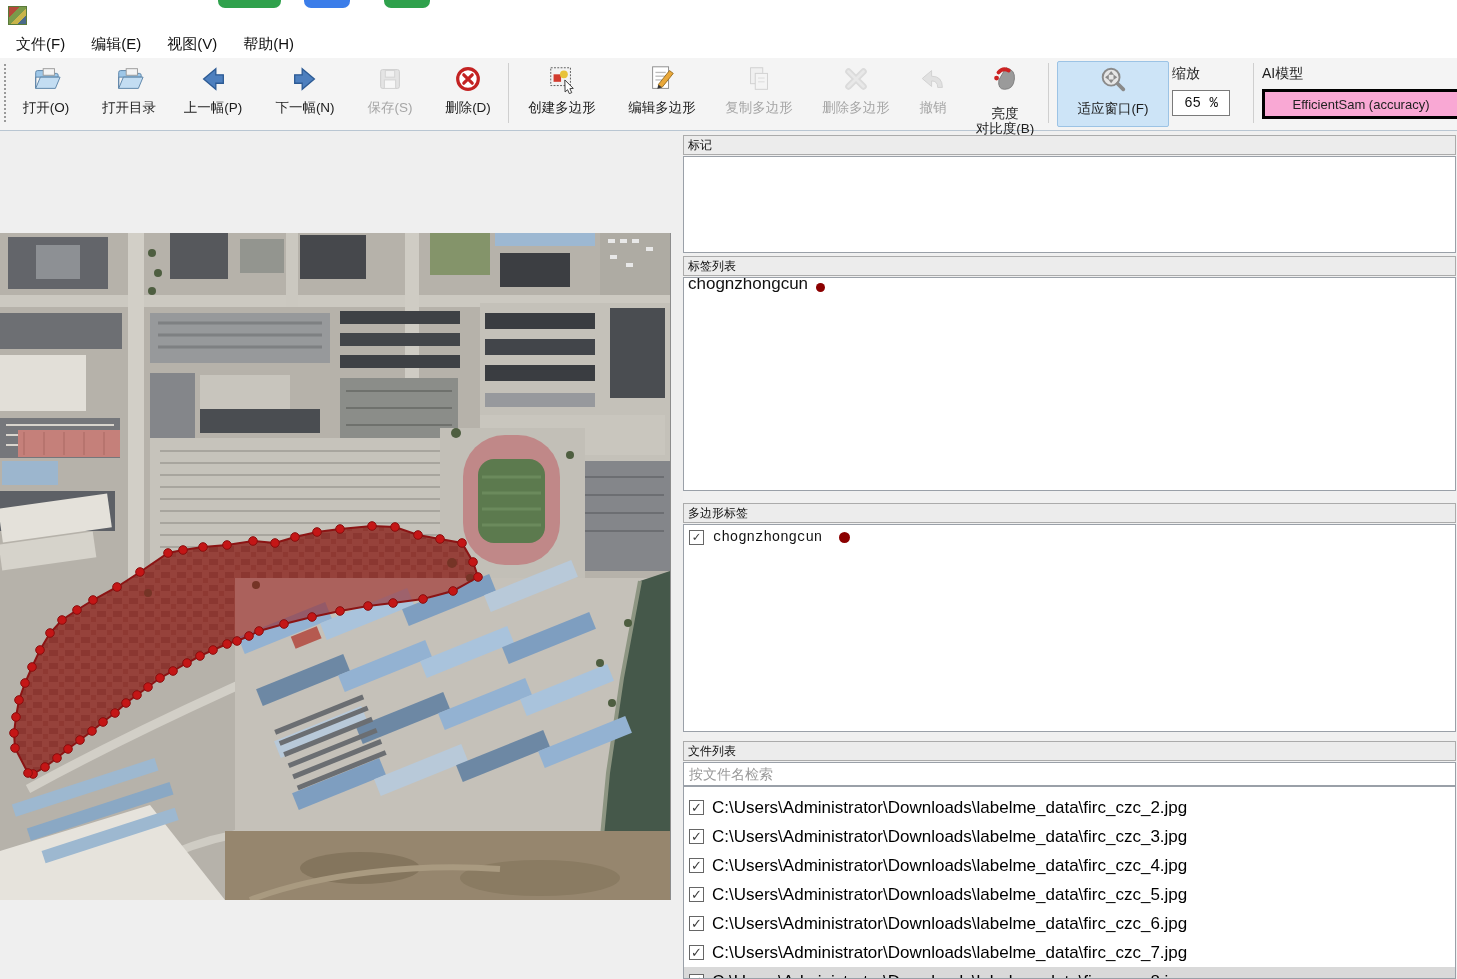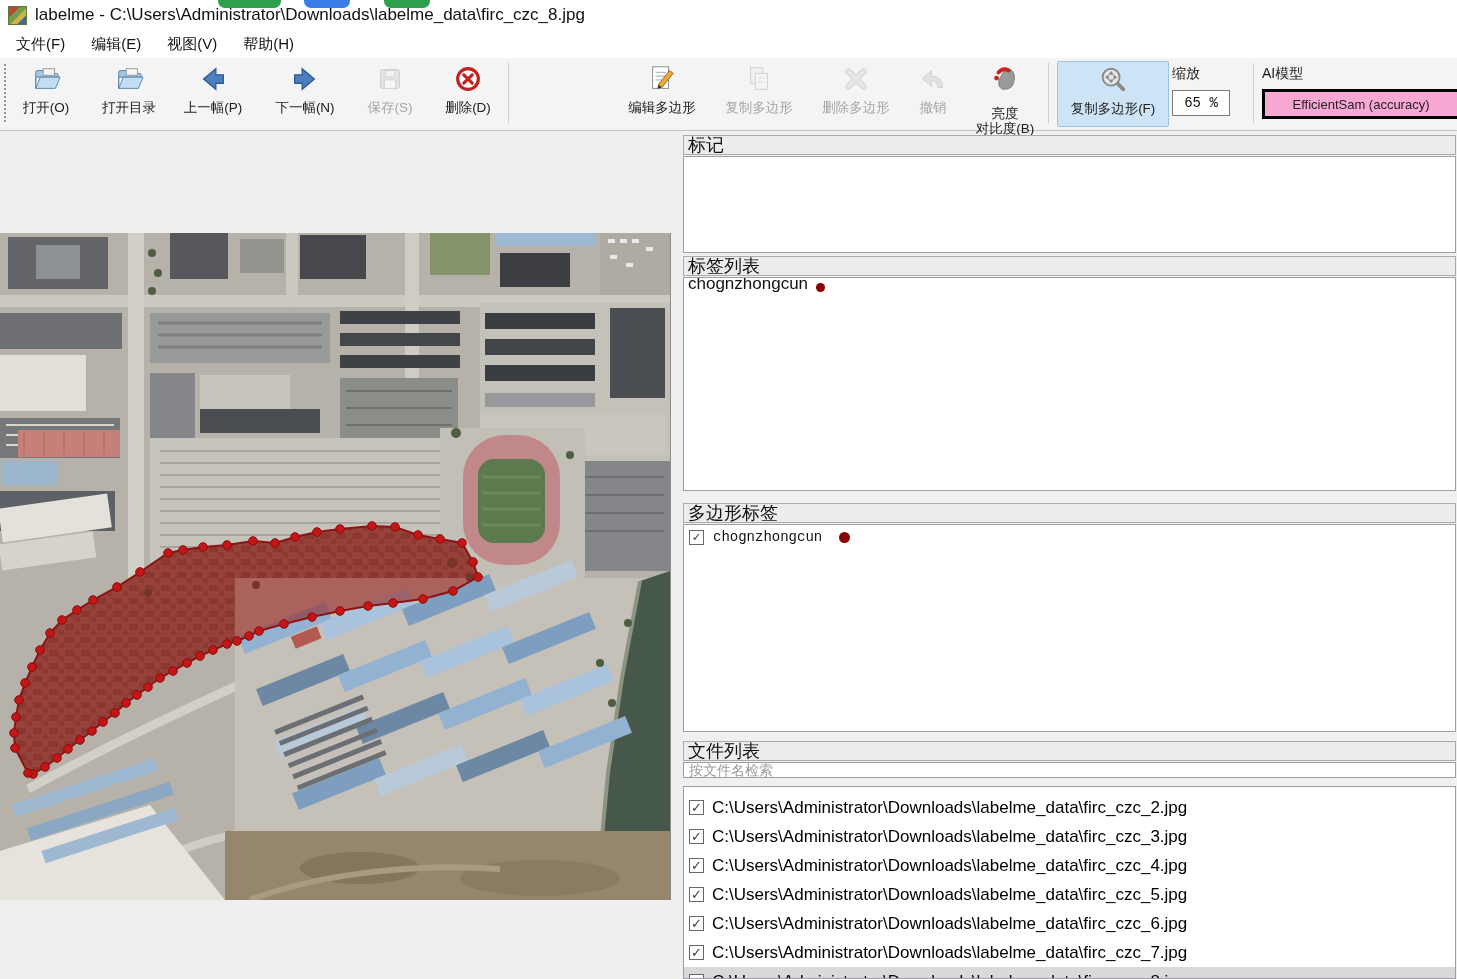--- a/index.html
+++ b/index.html
@@ -37,45 +37,44 @@
     display:flex;align-items:center;justify-content:center;
     font-family:"Liberation Mono","DejaVu Sans Mono",monospace;font-size:14px;color:#111;}
   .combobox{margin-top:6px;width:192px;height:24px;background:#f9a8d4;border:3px solid #000000;
     display:flex;align-items:center;justify-content:center;
     font-family:Liberation Sans, sans-serif;font-size:13px;color:#222;white-space:nowrap;}
   
   .canvas-area{position:absolute;left:0;top:131px;width:683px;height:848px;background:#efefef;}
   .sat-wrap{position:absolute;left:0;top:102px;width:670px;height:667px;border-right:1px solid #8d8d8d;}
   
   .sec-header{position:absolute;left:683px;width:773px;height:20px;background:#ececec;
-    border:1px solid #ababab;box-sizing:border-box;font-size:18px;color:#111;
+    border:1px solid #ababab;box-sizing:border-box;font-size:12px;color:#111;
     display:flex;align-items:center;padding-left:4px;}
   .sec-body{position:absolute;left:683px;width:773px;background:#ffffff;
     border:1px solid #9aa0a8;box-sizing:border-box;overflow:hidden;}
   .label-item{display:flex;align-items:center;gap:8px;padding-left:4px;font-size:17px;color:#111;
     height:24px;margin-top:-6px;}
   .dot{border-radius:50%;display:inline-block;}
   .poly-item{display:flex;align-items:center;gap:9px;padding:4px 0 0 5px;
     font-family:"Liberation Mono","DejaVu Sans Mono",monospace;font-size:14px;color:#111;}
   .checkbox{width:15px;height:15px;background:#fff;border:1px solid #666;box-sizing:border-box;
     display:flex;align-items:center;justify-content:center;font-size:13px;color:#3a3a3a;line-height:13px;flex:0 0 auto;}
-  .search-input{position:absolute;left:683px;width:773px;height:16px;box-sizing:border-box;
+  .search-input{position:absolute;left:683px;width:773px;height:24px;box-sizing:border-box;
     border:1px solid #9aa0a8;background:#fff;font-size:14px;color:#111;padding:0 5px;outline:none;
     font-family:"Liberation Sans","DejaVu Sans",sans-serif;}
   .search-input::placeholder{color:#9a9a9a;}
   .file-list{padding-top:6px;}
   .file-row{height:29px;display:flex;align-items:center;gap:8px;padding-left:5px;font-size:17px;color:#000;white-space:nowrap;}
   .file-row.selected{background:#d9d9d9;}
 </style>
 </head>
 <body>
 
 <div class="titlebar">
   <div class="app-icon"></div>
-  <div class="title-text">labelme - C:\Users\Administrator\Downloads\labelme_data\firc_czc_8.jpg</div>
 </div>
 <div id="pills">
     <div class="pill" style="left: 218px; width: 63px; background: rgb(47, 161, 76);"></div>
     <div class="pill" style="left: 304px; width: 46px; background: rgb(59, 125, 233);"></div>
     <div class="pill" style="left: 384px; width: 46px; background: rgb(47, 161, 76);"></div>
   </div>
 
 <div class="menubar" id="menubar">
     <div class="menu-item">文件(F)</div>
     <div class="menu-item">编辑(E)</div>
@@ -132,20 +131,29 @@
           <rect x="10" y="17" width="12" height="9" fill="#fafafa" stroke="#b8b8b8"></rect>
         </svg></span>
       <span class="tlabel">保存(S)</span>
     </div>
     <div class="tb-btn" style="left: 434px; width: 68px;">
       <span class="ticon"><svg width="30" height="30" viewBox="0 0 32 32">
           <circle cx="16" cy="16" r="11" fill="#ffffff" stroke="#c32222" stroke-width="3.4"></circle>
           <path d="M11.5 11.5 L20.5 20.5 M20.5 11.5 L11.5 20.5" stroke="#c32222" stroke-width="3.4" stroke-linecap="round"></path>
         </svg></span>
       <span class="tlabel">删除(D)</span>
+    </div>
+    <div class="tb-btn" style="left: 517px; width: 90px;">
+      <span class="ticon"><svg width="30" height="30" viewBox="0 0 32 32">
+          <rect x="4" y="4" width="21" height="19" fill="#f2f2f2" stroke="#555" stroke-dasharray="2 1.5"></rect>
+          <rect x="7" y="11" width="8" height="8" fill="#d23b2e"></rect>
+          <circle cx="18" cy="11" r="4.2" fill="#e8c23a"></circle>
+          <path d="M19 17 l9 9 l-3.6 .3 l2 4.2 l-2.6 1.1 l-1.9 -4.2 l-2.6 2.4 Z" fill="#ffffff" stroke="#333"></path>
+        </svg></span>
+      <span class="tlabel">创建多边形</span>
     </div>
     <div class="tb-btn" style="left: 617px; width: 90px;">
       <span class="ticon"><svg width="30" height="30" viewBox="0 0 32 32">
           <rect x="6" y="3" width="17" height="23" fill="#ffffff" stroke="#8a8a8a"></rect>
           <g stroke="#bcbcbc" stroke-width="1.4">
             <line x1="9" y1="9" x2="20" y2="9"></line>
             <line x1="9" y1="13" x2="20" y2="13"></line>
             <line x1="9" y1="17" x2="16" y2="17"></line>
           </g>
           <path d="M12 22 L24 7 L28 10 L16 25 Z" fill="#e9a83a" stroke="#9a6d20"></path>
@@ -192,21 +200,21 @@
       <span class="ticon"><svg width="30" height="30" viewBox="0 0 32 32">
           <circle cx="14" cy="13" r="9" fill="#e6e6e6" stroke="#8a8a8a" stroke-width="2"></circle>
           <g fill="#8a8a8a">
             <path d="M14 6.5 l3 4 h-6 Z"></path>
             <path d="M14 19.5 l3 -4 h-6 Z"></path>
             <path d="M7.5 13 l4 -3 v6 Z"></path>
             <path d="M20.5 13 l-4 -3 v6 Z"></path>
           </g>
           <path d="M21 20 L27 26" stroke="#8a8a8a" stroke-width="4" stroke-linecap="round"></path>
         </svg></span>
-      <span class="tlabel">复制多边形(F)</span>
+      <span class="tlabel">适应窗口(F)</span>
     </div>
   </div>
 
 <div class="canvas-area">
   <div class="sat-wrap">
   <svg width="670" height="667" viewBox="0 0 670 667" xmlns="http://www.w3.org/2000/svg">
     <defs>
       <pattern id="vil" width="16" height="13" patternUnits="userSpaceOnUse">
         <rect width="16" height="13" fill="#977d6f"></rect>
         <rect x="1" y="1" width="9" height="6" fill="#7f655a"></rect>

